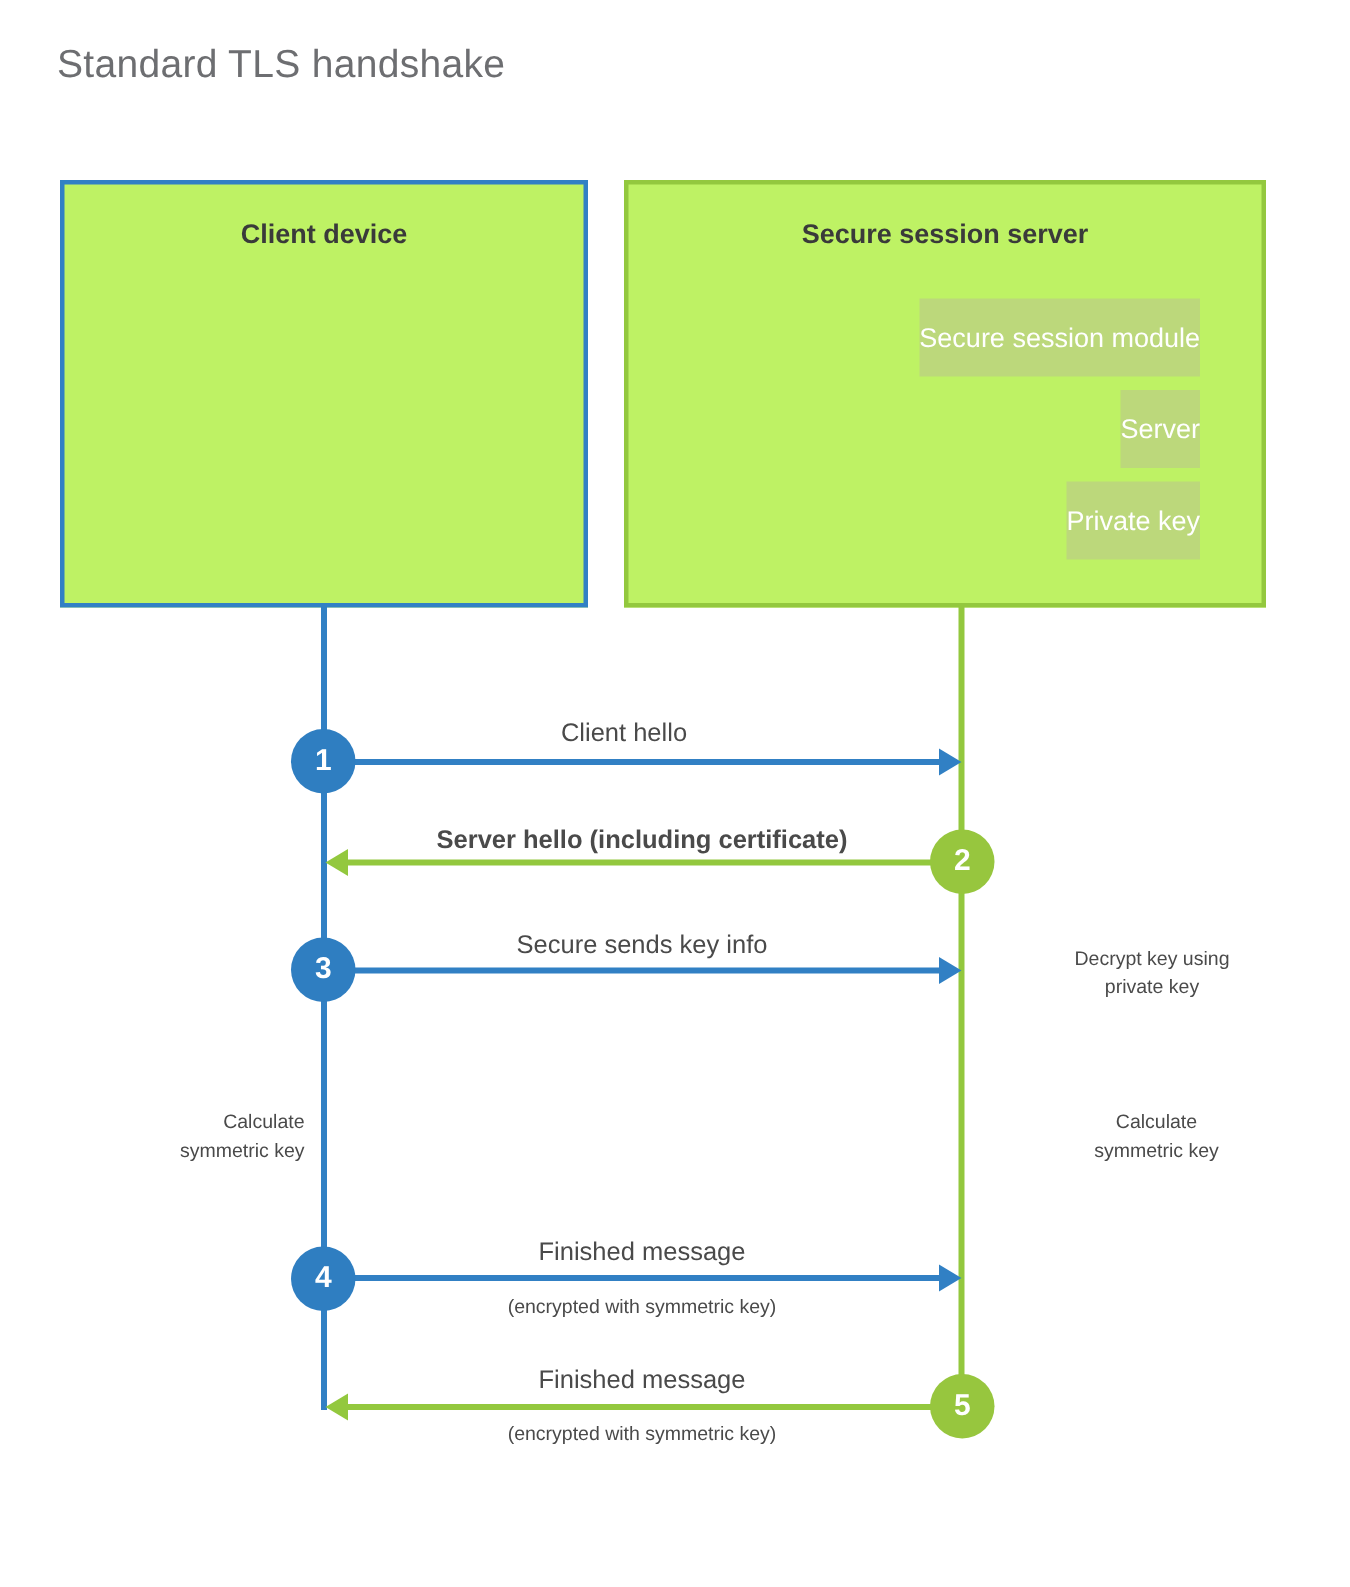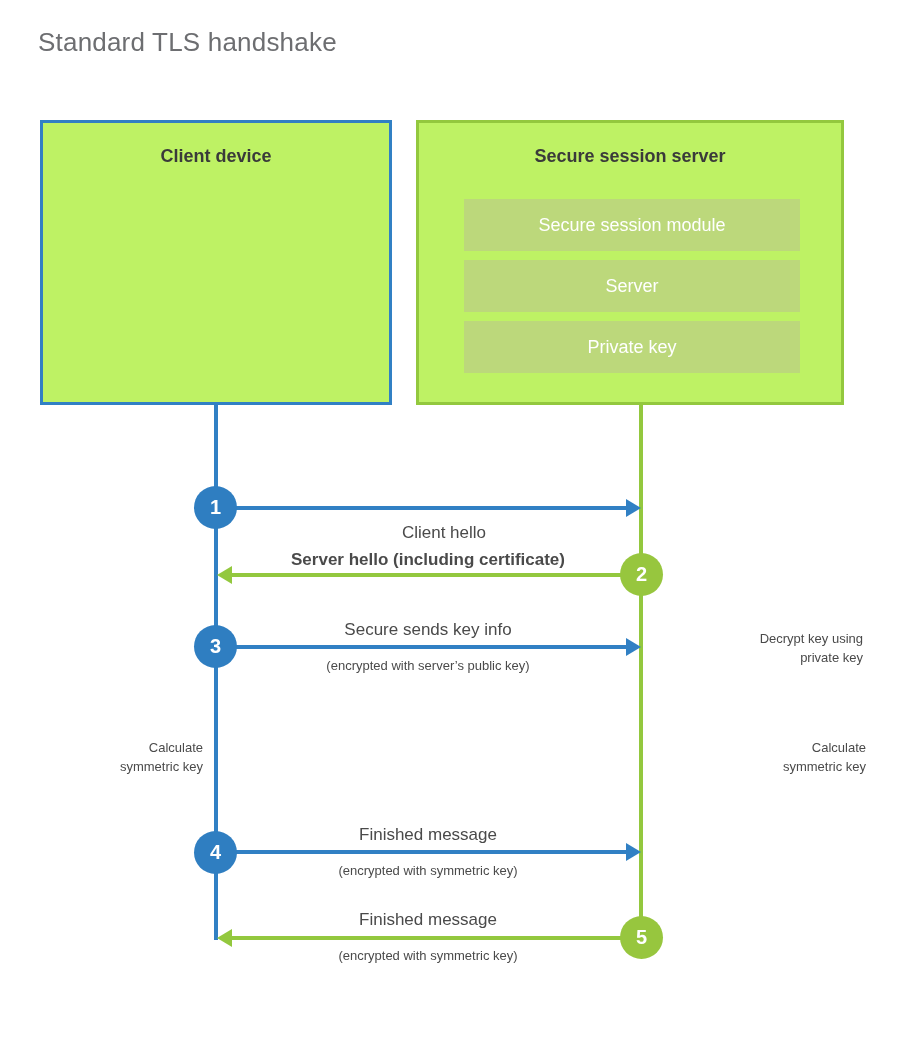--- a/index.html
+++ b/index.html
@@ -85,20 +85,21 @@
 
   
   .server-bars {
     position: absolute;
     left: 45px;
     top: 76px;
     width: 336px;
     display: flex;
     flex-direction: column;
     gap: 9px;
+    align-items: flex-end;
   }
   .server-bar {
     height: 52px;
     background: #bcd87b;
     color: #ffffff;
     display: flex;
     align-items: center;
     justify-content: center;
     font-size: 18px;
     text-align: center;
@@ -177,21 +178,21 @@
 
   
   .side-note {
     position: absolute;
     font-size: 13px;
     line-height: 1.45;
     color: #4a4a4a;
     white-space: pre-line;
   }
   .side-note.left-note { text-align: right; }
-  .side-note.right-note { text-align: right; }
+  .side-note.right-note { text-align: center; }
 </style>
 </head>
 <body>
 
 <div id="canvas">
 
   <div class="diagram-title">Standard TLS handshake</div>
 
   <div class="party-box client">
     <div class="party-title">Client device</div>
@@ -202,34 +203,33 @@
     <div class="server-bars">
       <div class="server-bar">Secure session module</div>
       <div class="server-bar">Server</div>
       <div class="server-bar">Private key</div>
     </div>
   </div>
 
   <div class="lifeline client-life"></div>
   <div class="lifeline server-life"></div>
 
-  <div class="msg-label" style="left:232px; top:479px; width:424px;margin-top:44px;">Client hello</div>
+  <div class="msg-label" style="left:204px; top:479px; width:424px;">Client hello</div>
   <div class="arrow-line blue" style="left:216px; top:506px; width:410px;"></div>
   <div class="arrow-head right blue" style="left:626px; top:499px;"></div>
   <div class="step-badge blue" style="left:194px; top:486px;">1</div>
 
   <div class="msg-label" style="left:216px; top:550px; width:424px;font-weight:bold;">Server hello (including certificate)</div>
   <div class="arrow-line green" style="left:232px; top:573px; width:409px;"></div>
   <div class="arrow-head left green" style="left:217px; top:566px;"></div>
   <div class="step-badge green" style="left:620px; top:553px;">2</div>
 
   <div class="msg-label" style="left:216px; top:620px; width:424px;">Secure sends key info</div>
   <div class="arrow-line blue" style="left:216px; top:645px; width:410px;"></div>
   <div class="arrow-head right blue" style="left:626px; top:638px;"></div>
-  <div class="msg-sub" style="left:216px; top:658px; width:424px;">(encrypted with server’s public key)</div>
   <div class="step-badge blue" style="left:194px; top:625px;">3</div>
 
   <div class="side-note right-note" style="left:673px; top:630px; width:190px;">Decrypt key using
 private key</div>
 
   <div class="side-note left-note" style="left:20px; top:739px; width:183px;">Calculate
 symmetric key</div>
   <div class="side-note right-note" style="left:676px; top:739px; width:190px;">Calculate
 symmetric key</div>
 

